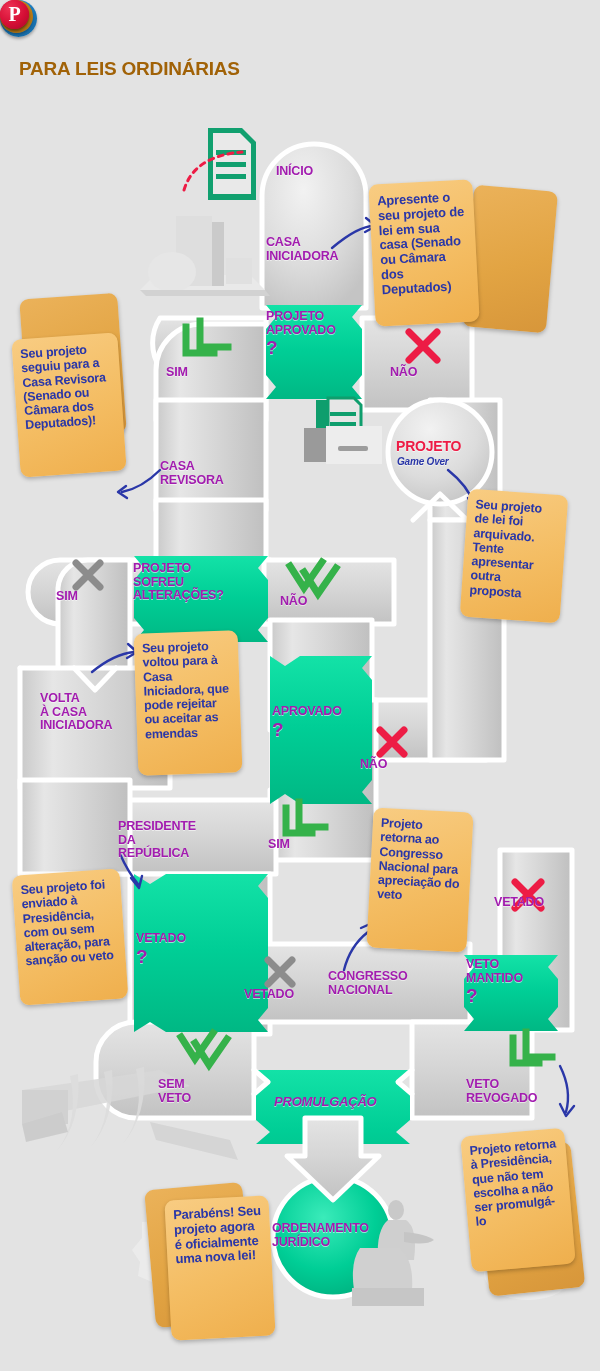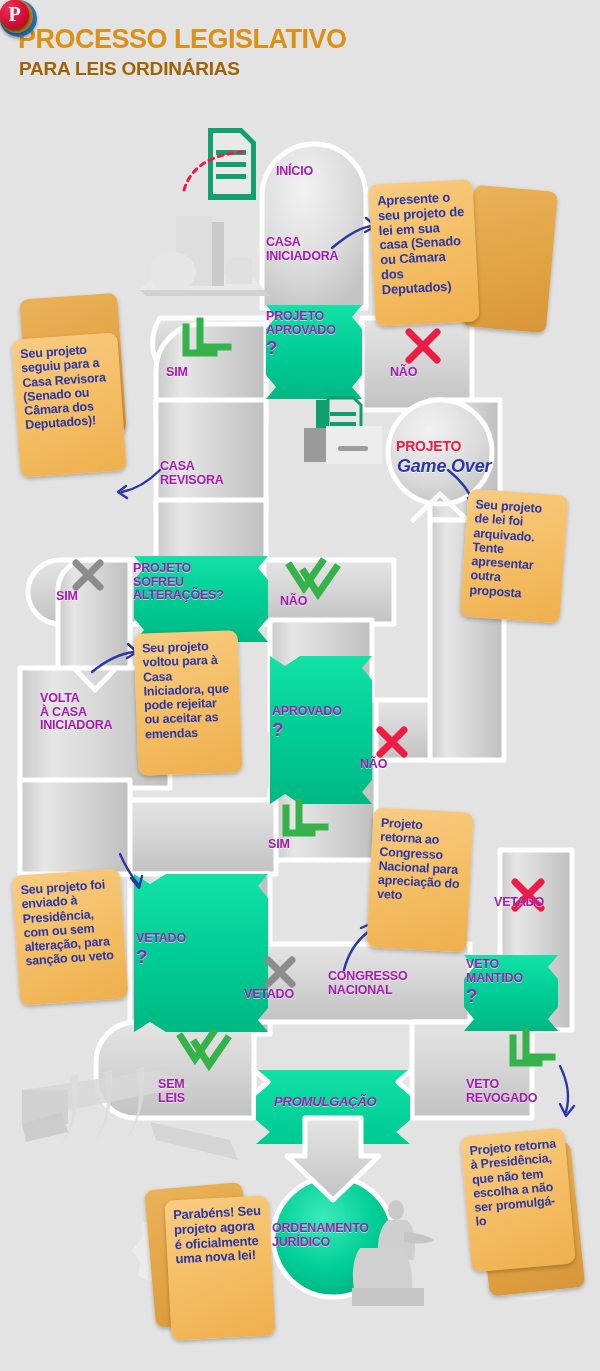--- a/index.html
+++ b/index.html
@@ -31,21 +31,21 @@
   }
   .lbl.md{font-size:12.5px;}
   .lbl.lg{font-size:13px;}
   .q{display:block;font-size:19px;line-height:1.0;margin-top:1px;}
 
   .arquivo{
     position:absolute;color:#ED1C45;font-weight:bold;font-size:14px;
     letter-spacing:-0.2px;text-shadow:0 1px 0 rgba(255,255,255,.6);
   }
   .gameover{
-    position:absolute;color:#2A37A8;font-weight:bold;font-size:18px;
+    position:absolute;color:#2A37A8;font-weight:bold;font-size:10px;
     font-style:italic;letter-spacing:-0.2px;
     text-shadow:0 1px 0 rgba(255,255,255,.6);
   }
 
   
   .badge{
     position:absolute;border-radius:50%;
     display:flex;align-items:center;justify-content:center;
     color:#fff;font-weight:bold;font-family:"Liberation Serif",serif;
     box-shadow:0 2px 3px rgba(0,0,0,.30);
@@ -75,21 +75,20 @@
   .card.front{z-index:3;}
 
   
   .deco{position:absolute;pointer-events:none;}
 </style>
 </head>
 <body>
 
 <div id="stage">
 
-  <div class="title1">PROCESSO LEGISLATIVO</div>
   <div class="title2">PARA LEIS ORDINÁRIAS</div>
 
   <svg class="layer" viewBox="0 0 600 1371">
     <defs>
       <linearGradient id="gTrackV" x1="0" y1="0" x2="1" y2="0">
         <stop offset="0%" stop-color="#C9C9C9"></stop>
         <stop offset="22%" stop-color="#E6E6E6"></stop>
         <stop offset="55%" stop-color="#D6D6D6"></stop>
         <stop offset="100%" stop-color="#BFBFBF"></stop>
       </linearGradient>
@@ -406,40 +405,43 @@
 INICIADORA</div>
 
   <div class="lbl md" style="left:272px;top:705px;width:100px;">
     <span>APROVADO</span>
     <span class="q">?</span>
   </div>
 
   <div class="lbl md" style="left:360px;top:758px;width:64px;">NÃO</div>
   <div class="lbl md" style="left:268px;top:838px;width:64px;">SIM</div>
 
+  <div class="lbl md" style="left:118px;top:820px;width:126px;white-space:pre-line;">PRESIDENTE
+DA
+REPÚBLICA</div>
 
   <div class="lbl md" style="left:136px;top:932px;width:132px;">
     <span>VETADO</span>
     <span class="q">?</span>
   </div>
 
   <div class="lbl md" style="left:244px;top:988px;width:72px;">VETADO</div>
   <div class="lbl md" style="left:328px;top:970px;width:110px;white-space:pre-line;">CONGRESSO
 NACIONAL</div>
 
   <div class="lbl md" style="left:466px;top:958px;width:92px;">
     <span style="white-space:pre-line;display:block;">VETO
 MANTIDO</span>
     <span class="q">?</span>
   </div>
 
   <div class="lbl md" style="left:494px;top:896px;width:72px;">VETADO</div>
 
   <div class="lbl md" style="left:158px;top:1078px;width:78px;white-space:pre-line;">SEM
-LEIS</div>
+VETO</div>
   <div class="lbl lg" style="left:274px;top:1095px;width:122px;font-style:italic;">PROMULGAÇÃO</div>
   <div class="lbl md" style="left:466px;top:1078px;width:106px;white-space:pre-line;">VETO
 REVOGADO</div>
 
   <div class="lbl md" style="left:272px;top:1222px;width:122px;white-space:pre-line;">ORDENAMENTO
 JURÍDICO</div>
 
 </div>
 
 </body></html>

